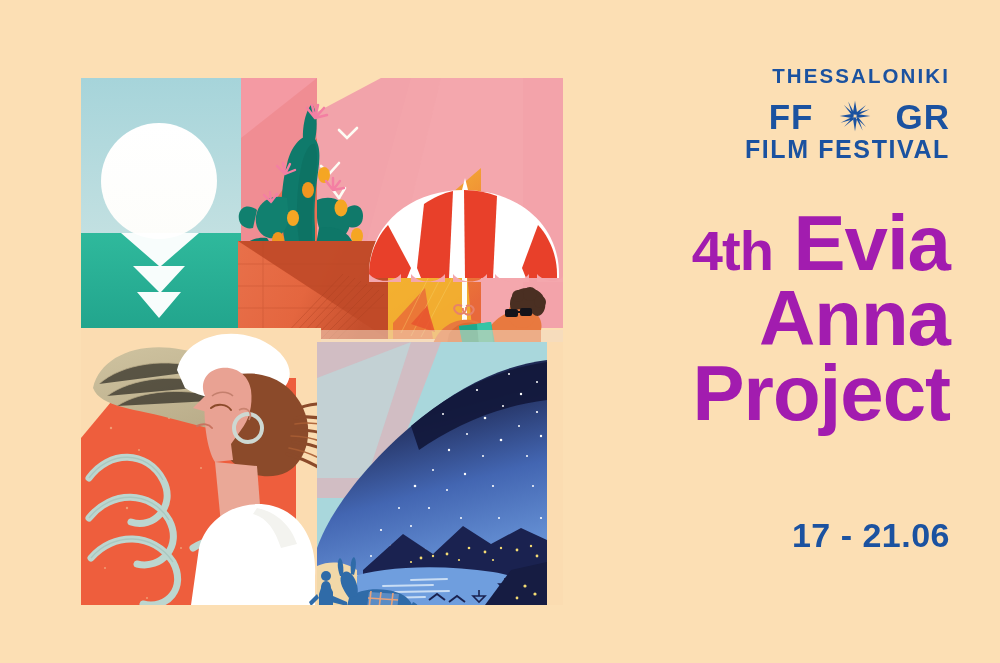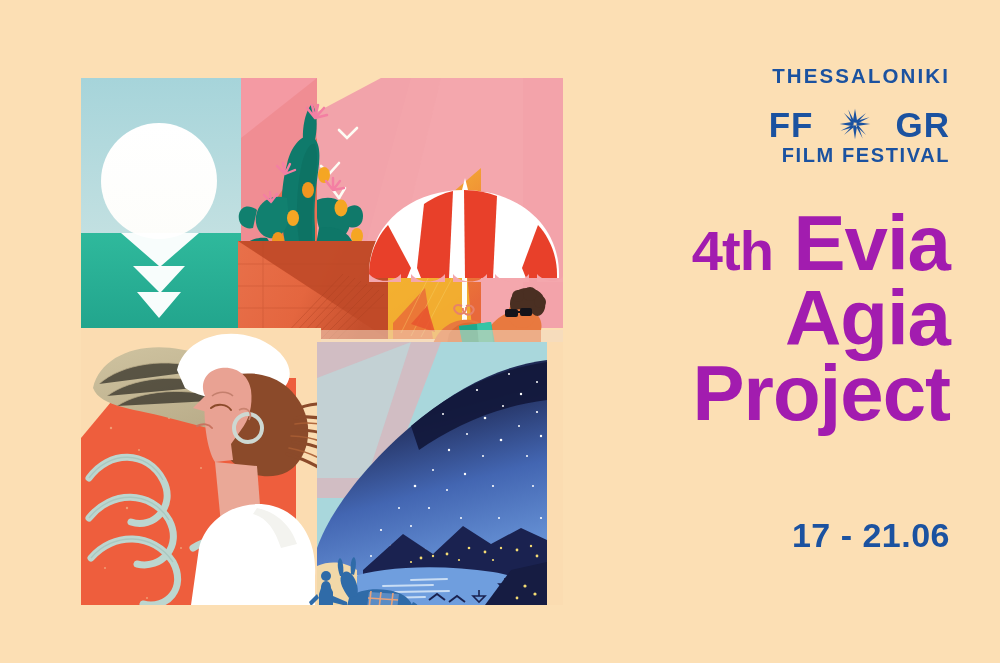--- a/index.html
+++ b/index.html
@@ -19,28 +19,28 @@
     position:absolute;right:58px;top:66px;
     text-align:right;color:#1b52a0;
     line-height:1;
   }
   .logo .l1{
     font-size:20.5px;font-weight:bold;letter-spacing:2.1px;
     display:block;
   }
   .logo .l2{
     display:flex;align-items:center;justify-content:flex-end;
-    gap:24px;margin:20px 0 3px 0;
+    gap:24px;margin:12px 0 3px 0;
   }
   .logo .l2 .ff,.logo .l2 .gr{
     font-size:35px;font-weight:bold;letter-spacing:1px;line-height:1;
   }
   .logo .l2 .star{width:34px;height:34px;display:block;}
   .logo .l3{
-    font-size:20px;font-weight:bold;letter-spacing:1.6px;
+    font-size:25px;font-weight:bold;letter-spacing:1.6px;
     display:block;
   }
 
   .title{
     position:absolute;right:58px;top:206px;
     width:420px;text-align:right;
     color:#a21caf;font-weight:bold;
     font-size:78px;line-height:0.96;
     letter-spacing:-1px;
   }
@@ -517,19 +517,19 @@
           </g>
         </svg>
       </span>
       <span class="gr">GR</span>
     </span>
     <span class="l3">FILM FESTIVAL</span>
   </div>
 
   <div class="title">
     <span class="ln"><span class="th">4th</span><span> Evia</span></span>
-    <span class="ln">Agia</span>
+    <span class="ln">Anna</span>
     <span class="ln">Project</span>
   </div>
 
   <div class="dates">17 - 21.06</div>
 
 </div>
 
 </body></html>

